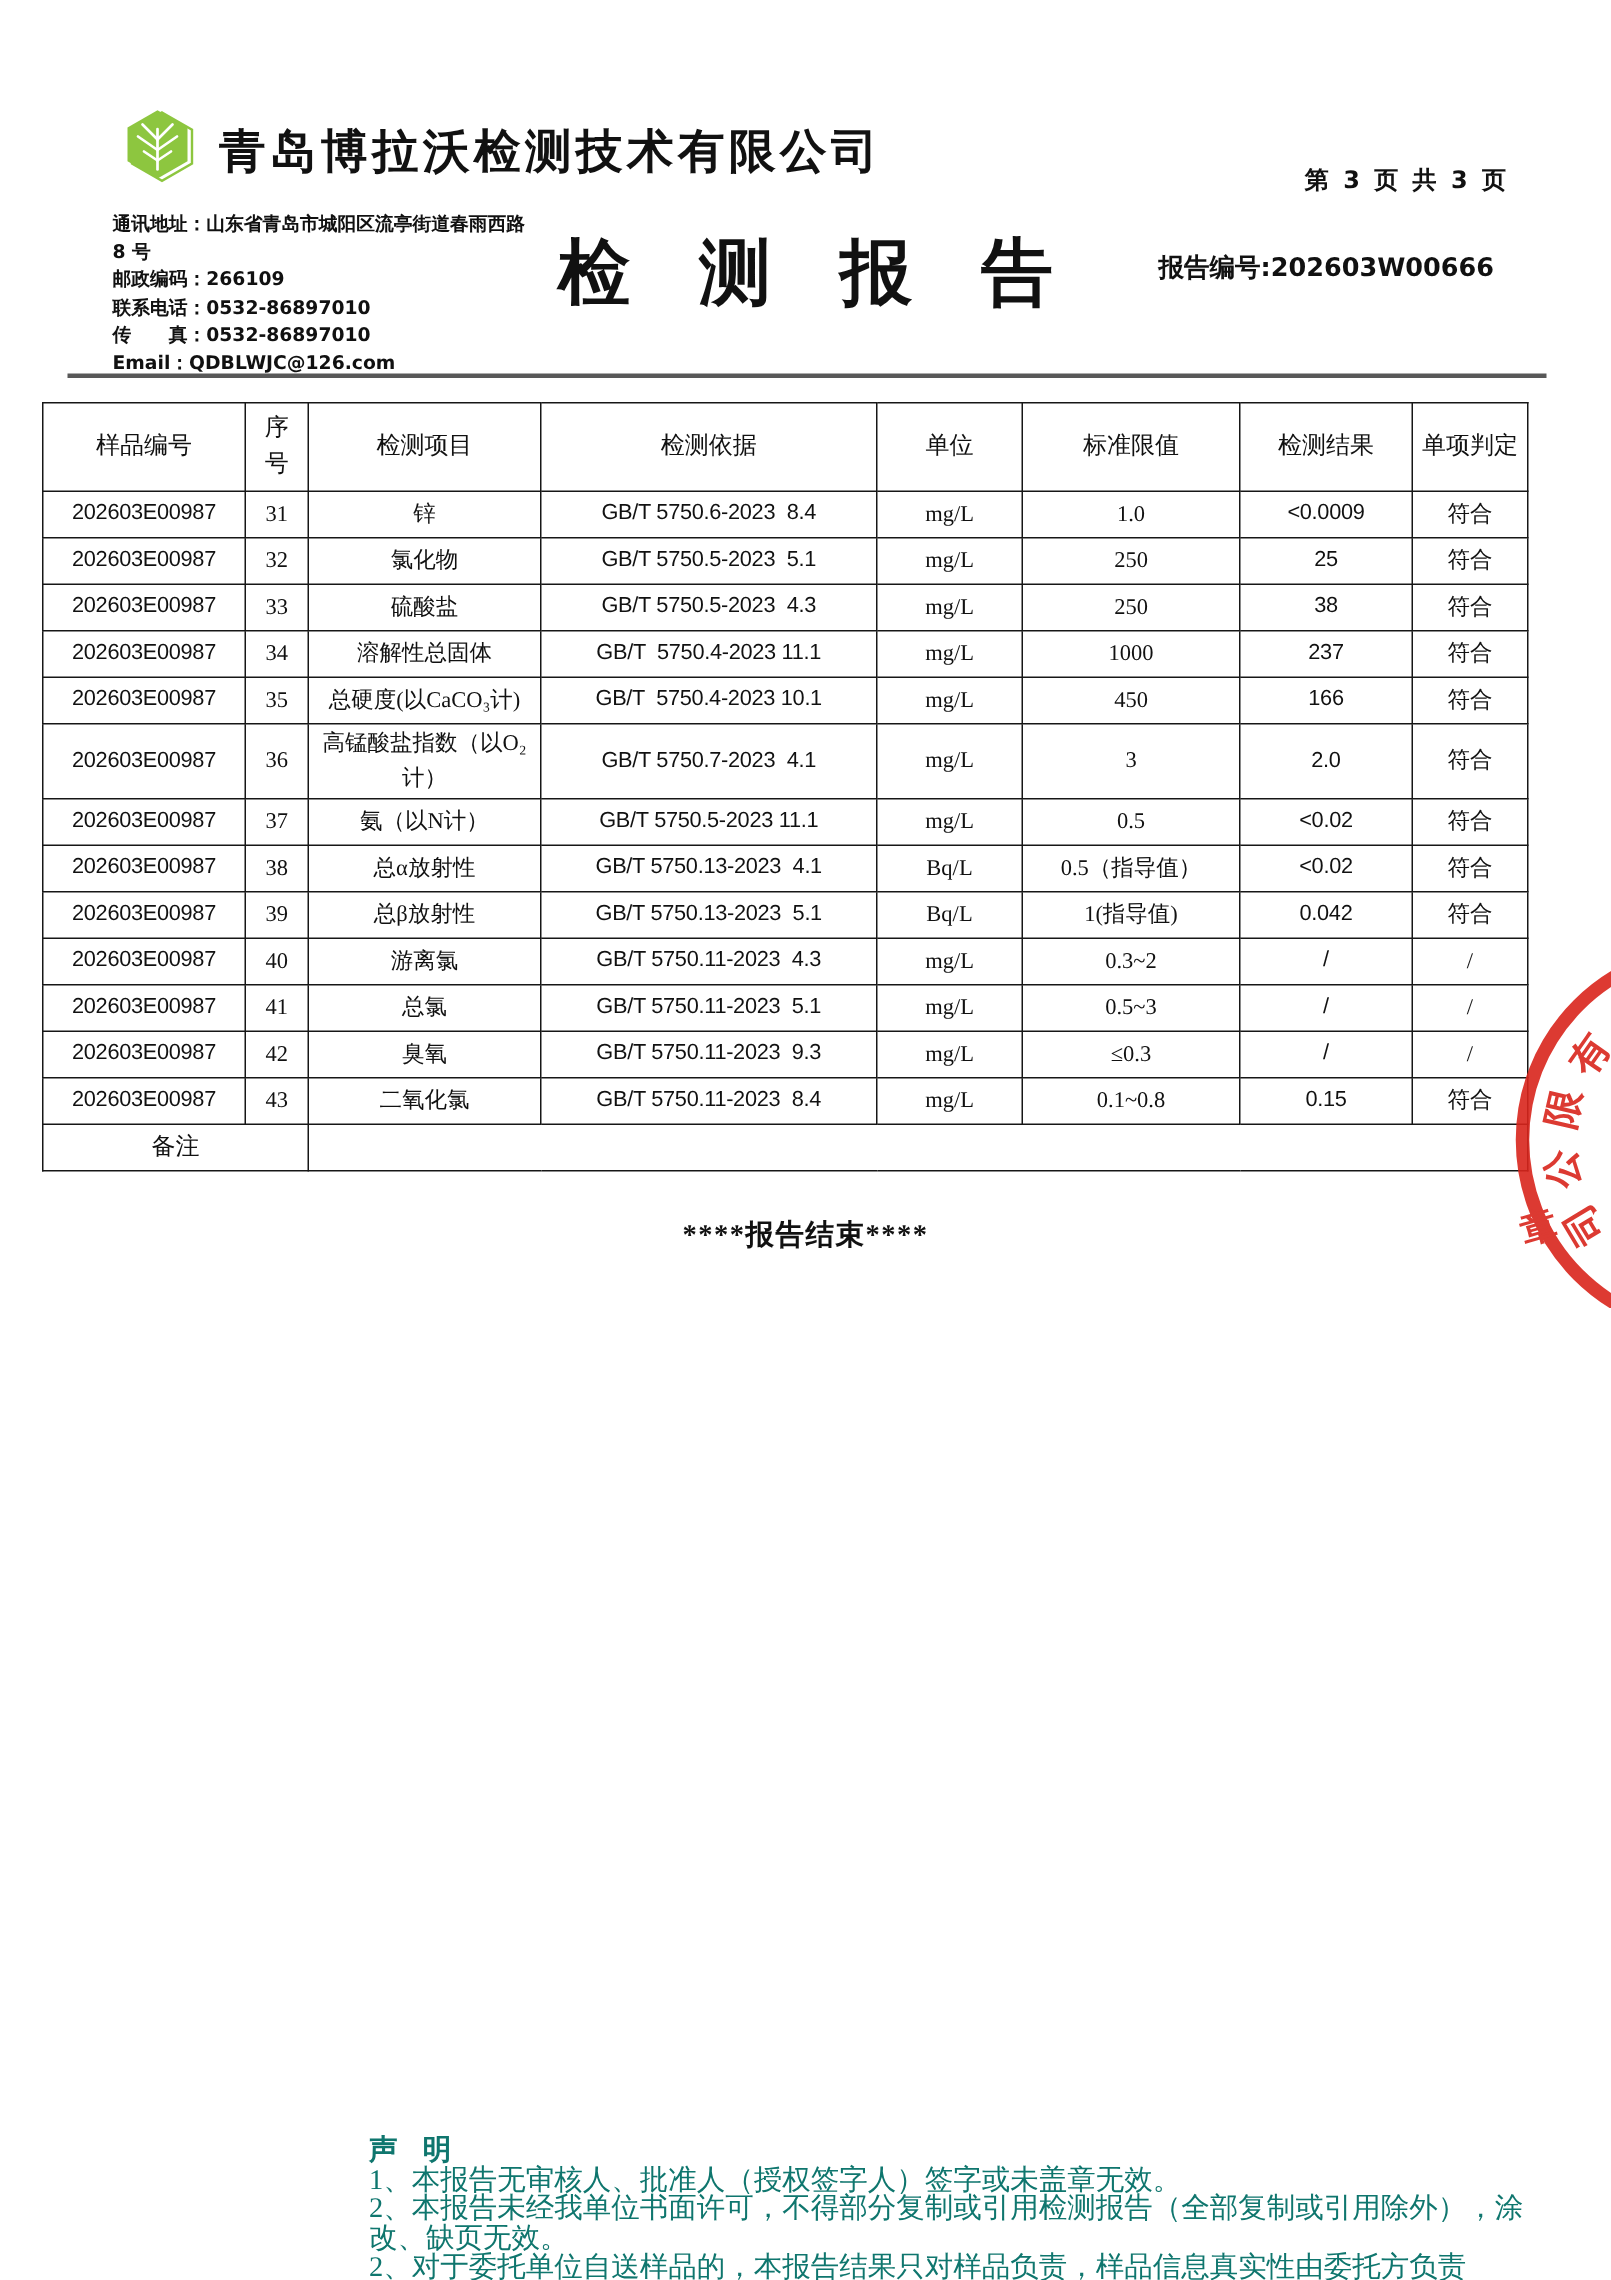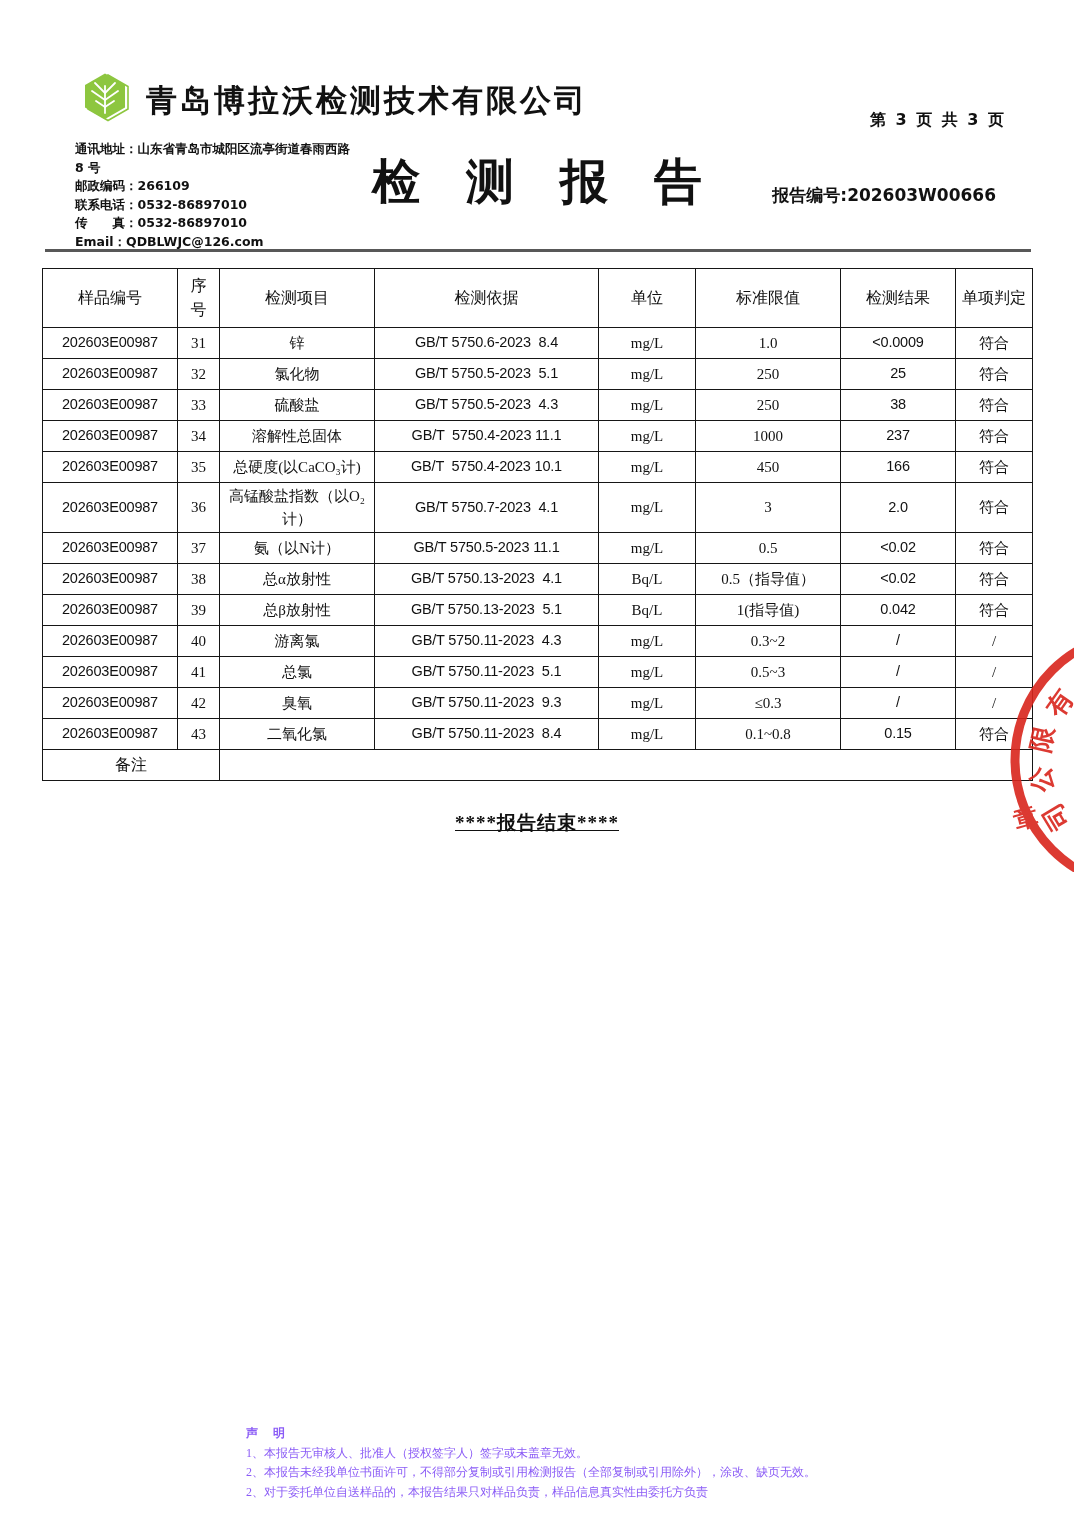--- a/index.html
+++ b/index.html
@@ -30,31 +30,31 @@
   }
   .contact div{white-space:pre;}
   .report-title{
     position:absolute;left:0;top:150px;width:100%;
     text-align:center;
     font-size:48px;font-weight:bold;letter-spacing:46px;
     text-indent:46px;
     font-family:"Liberation Serif","DejaVu Serif",serif;
   }
   .report-no{
-    position:absolute;right:78px;top:184px;
+    position:absolute;right:78px;top:167px;
     font-size:17px;font-weight:bold;
     font-family:"DejaVu Sans","Liberation Sans",sans-serif;
   }
   .divider{
     position:absolute;left:45px;top:249px;width:986px;height:0;
     border-top:3px solid #585858;
   }
   
   table.results{
-    position:absolute;left:42px;top:268px;width:990px;
+    position:absolute;left:28px;top:268px;width:990px;
     border-collapse:collapse;table-layout:fixed;
     font-size:15px;
   }
   table.results th,table.results td{
     border:1.5px solid #161616;
     text-align:center;vertical-align:middle;
     padding:2px 5px;
     line-height:1.5;
     overflow:hidden;
   }
@@ -66,28 +66,28 @@
   .col-sample,.col-method,.col-result{
     font-family:Liberation Sans, sans-serif;
     font-size:14.5px;letter-spacing:-0.2px;
   }
   .col-method{white-space:pre;}
   .remark-row td{height:40px;}
   .remark-label{font-size:16px;}
   
   .end-marker{
     position:absolute;left:0;top:810px;width:100%;
-    text-align:center;font-size:19px;font-weight:bold;letter-spacing:1px;text-decoration:underline;
+    text-align:center;font-size:19px;font-weight:bold;letter-spacing:1px;
   }
   
   .stamp{position:absolute;left:992px;top:612px;width:260px;height:260px;z-index:5;pointer-events:none;}
   
   .declaration{
     position:absolute;left:246px;top:1424px;width:800px;
-    font-size:12px;line-height:19.5px;color:#8b5cf6;
+    font-size:19px;line-height:19.5px;color:#0f766e;
   }
   .declaration .decl-title{font-weight:bold;letter-spacing:6px;}
 </style>
 </head>
 <body>
 
 <div class="page">
 
   <svg class="logo" viewBox="0 0 52 52">
     <polygon points="28,3 48,14.5 48,37 28,48.5 8,37 8,14.5" fill="none" stroke="#8dc63f" stroke-width="1.6"></polygon>

